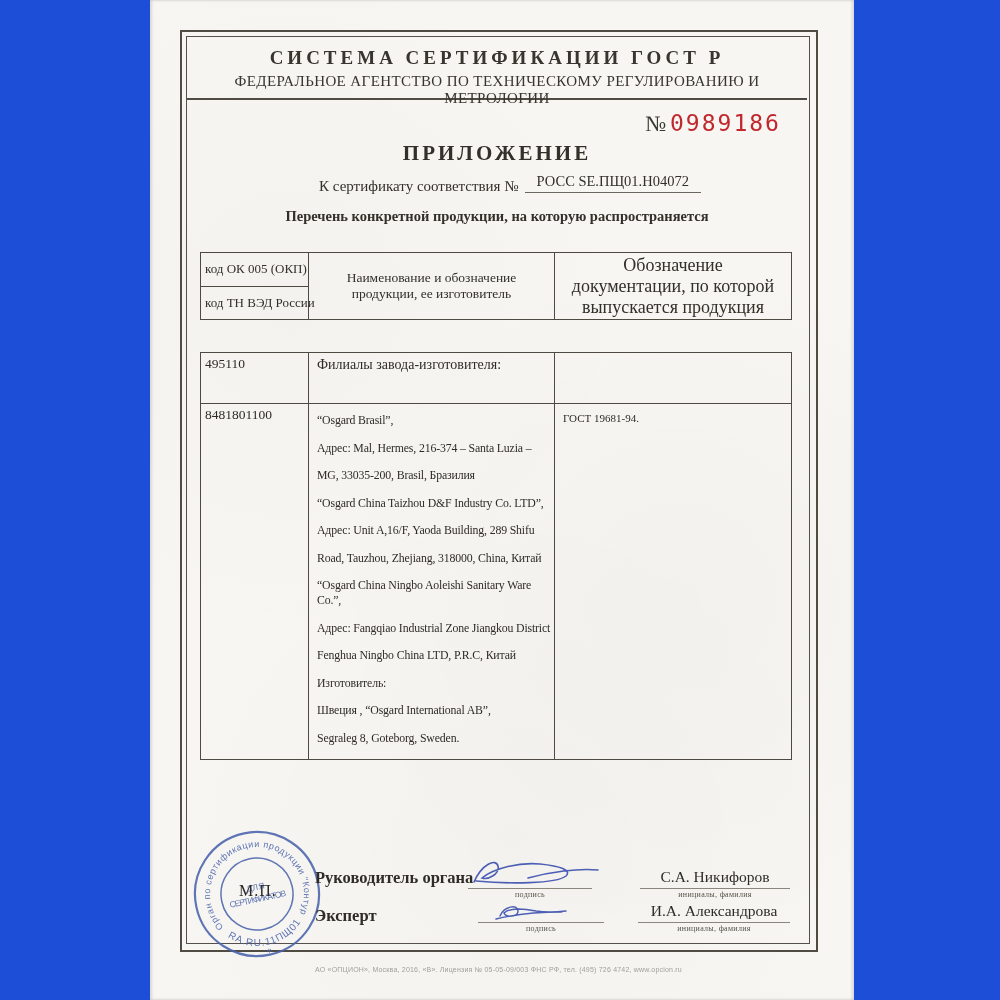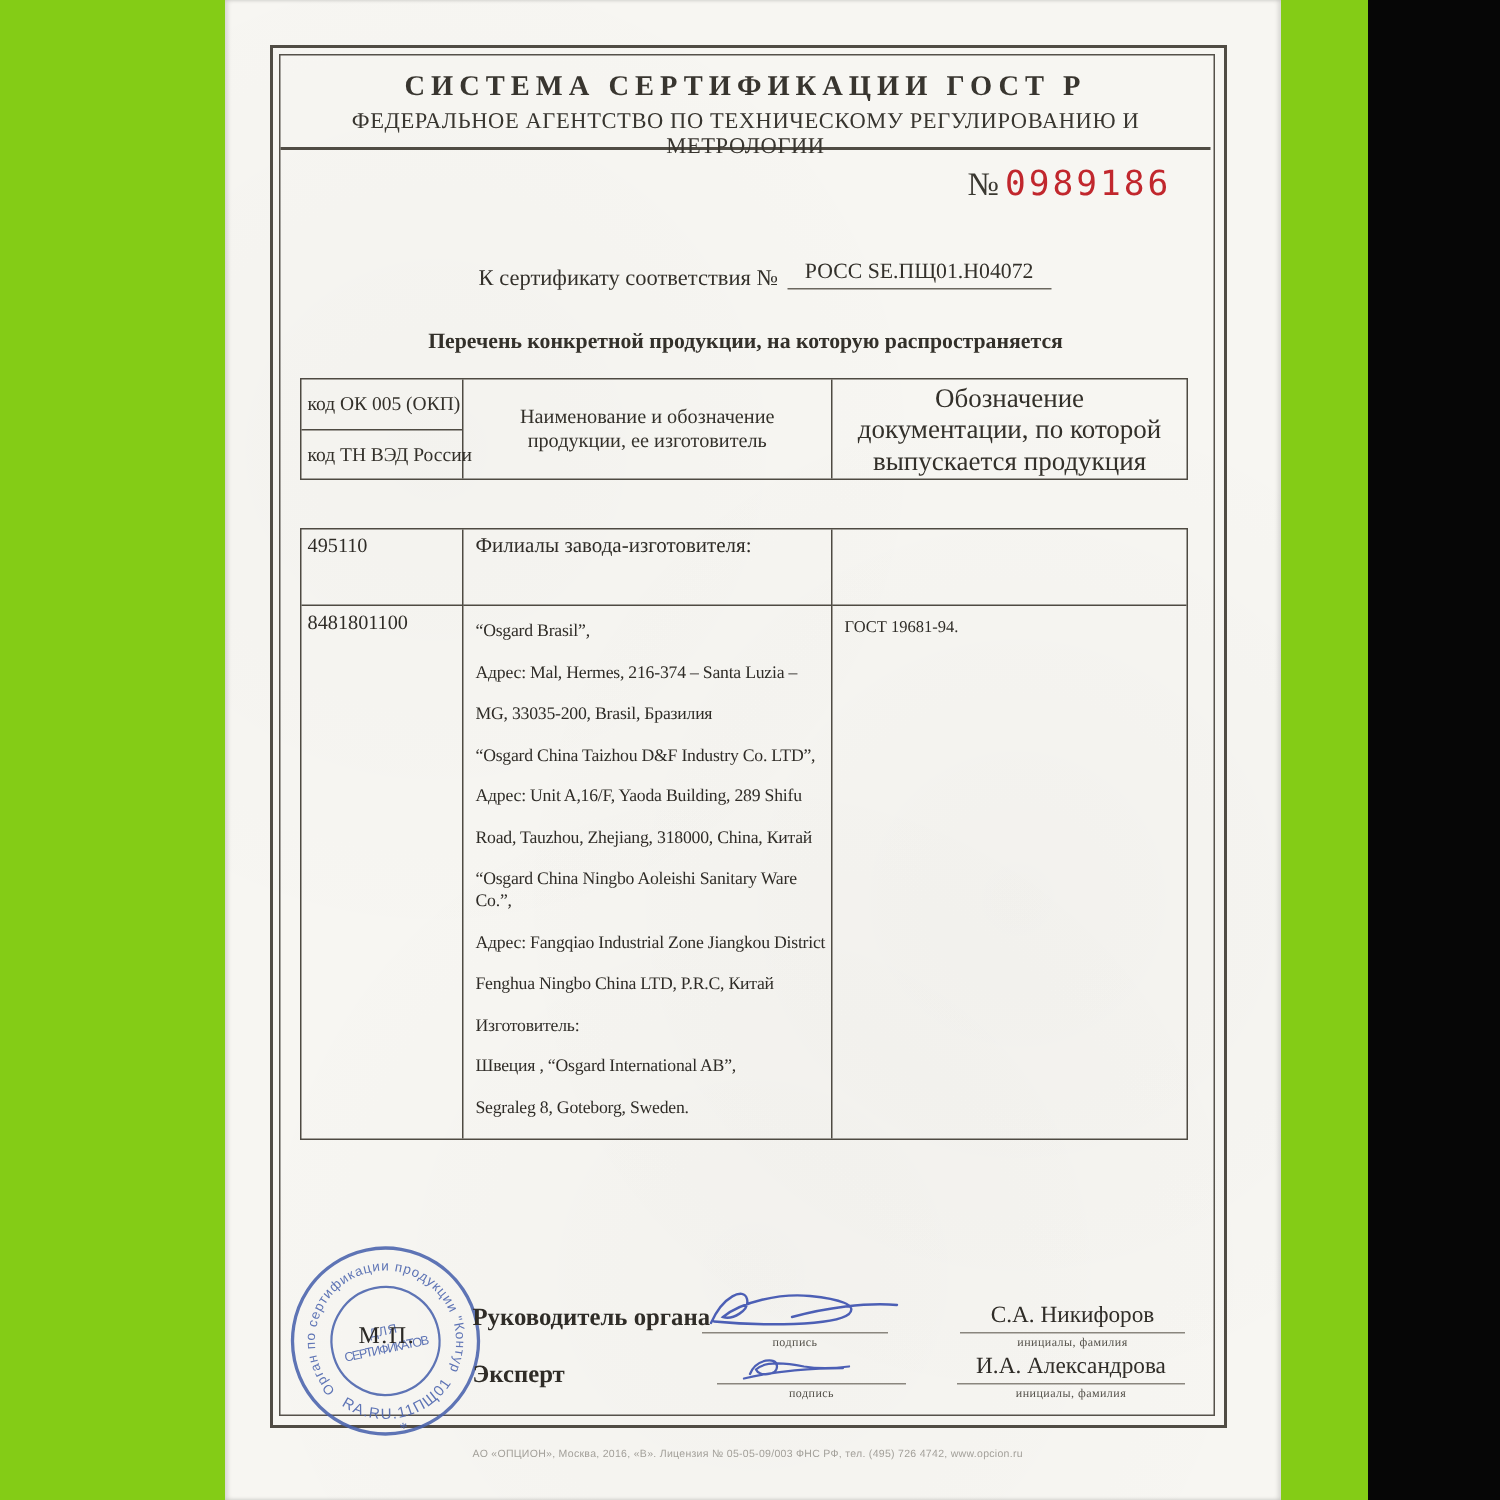--- a/index.html
+++ b/index.html
@@ -1,36 +1,36 @@
 <!DOCTYPE html>
 <html><head>
 <meta charset="utf-8">
 <style>
   html,body{margin:0;padding:0;}
   body{background:#060606;font-family:"Liberation Serif","DejaVu Serif",serif;}
-  #stage{position:relative;width:912px;height:1000px;background:#84cc16;overflow:hidden;}
+  #stage{position:relative;width:1000px;height:1000px;background:#1d4ed8;overflow:hidden;}
   #paper{position:absolute;left:150px;top:0;width:704px;height:1000px;background:#f7f6f2;
          background-image:radial-gradient(circle at 20% 30%,rgba(0,0,0,0.015),transparent 40%),
                           radial-gradient(circle at 75% 60%,rgba(0,0,0,0.02),transparent 45%),
                           radial-gradient(circle at 50% 85%,rgba(0,0,0,0.015),transparent 40%);
          box-shadow:inset 2px 0 3px rgba(0,0,0,0.12), inset -2px 0 3px rgba(0,0,0,0.12);}
   .outer-frame{position:absolute;left:30px;top:30px;width:634px;height:918px;border:2px solid #504c44;}
   .inner-frame{position:absolute;left:36px;top:36px;width:622px;height:906px;border:1px solid #55514a;}
   .header-band{position:absolute;left:37px;top:37px;width:620px;height:61px;border-bottom:2px solid #504c44;text-align:center;color:#38352f;}
   .hb1{margin-top:10px;font-size:19px;font-weight:bold;letter-spacing:4px;}
   .hb2{margin-top:4px;font-size:15px;font-weight:normal;letter-spacing:0.4px;}
   .form-number{position:absolute;left:495px;top:110px;white-space:nowrap;}
   .no-sign{font-size:22px;color:#3a3831;}
   .no-value{font-family:"DejaVu Sans Mono",monospace;font-size:23px;letter-spacing:2px;color:#c1272d;}
   .appendix-title{position:absolute;left:30px;top:141px;width:634px;text-align:center;
                   font-size:21px;font-weight:bold;letter-spacing:3px;color:#33302a;}
   .cert-ref{position:absolute;left:30px;top:178px;width:660px;text-align:center;font-size:15px;color:#33302a;white-space:nowrap;}
   .cert-ref-value{display:inline-block;position:relative;top:-5px;font-size:14.5px;
                   border-bottom:1px solid #6b675f;padding:0 12px 2px 12px;margin-left:6px;}
-  .scope{position:absolute;left:30px;top:219px;width:634px;text-align:center;font-size:14.5px;font-weight:bold;color:#33302a;line-height:18.5px;}
+  .scope{position:absolute;left:30px;top:207px;width:634px;text-align:center;font-size:14.5px;font-weight:bold;color:#33302a;line-height:18.5px;}
   .spec-header{position:absolute;left:50px;top:252px;width:590px;height:66px;border:1.5px solid #4e4a42;
                display:grid;grid-template-columns:108px 246px 1fr;color:#33302a;}
   .sh-col1{border-right:1.5px solid #4e4a42;display:flex;flex-direction:column;}
   .sh-col1 > div{flex:1;display:flex;align-items:center;padding-left:4px;font-size:13px;white-space:nowrap;}
   .sh-col1 > div:first-child{border-bottom:1.5px solid #4e4a42;}
   .sh-col2{border-right:1.5px solid #4e4a42;display:flex;align-items:center;justify-content:center;
            text-align:center;font-size:13.5px;padding:0 14px;}
   .sh-col3{display:flex;align-items:center;justify-content:center;text-align:center;font-size:18px;padding:0 10px;}
   .spec-body{position:absolute;left:50px;top:352px;width:590px;height:406px;border:1.5px solid #4e4a42;
              display:grid;grid-template-columns:108px 246px 1fr;grid-template-rows:51px 1fr;color:#2f2c27;}
@@ -64,20 +64,21 @@
     <div class="header-band">
       <div class="hb1">СИСТЕМА СЕРТИФИКАЦИИ ГОСТ Р</div>
       <div class="hb2">ФЕДЕРАЛЬНОЕ АГЕНТСТВО ПО ТЕХНИЧЕСКОМУ РЕГУЛИРОВАНИЮ И МЕТРОЛОГИИ</div>
     </div>
 
     <div class="form-number">
       <span class="no-sign">№</span>
       <span class="no-value">0989186</span>
     </div>
 
+    <div class="appendix-title">ПРИЛОЖЕНИЕ</div>
 
     <div class="cert-ref">
       <span>К сертификату соответствия №</span><span class="cert-ref-value">РОСС  SE.ПЩ01.Н04072</span>
     </div>
 
     <div class="scope">
       <div>Перечень конкретной продукции,  на которую распространяется</div>
     </div>
 
     <div class="spec-header">

